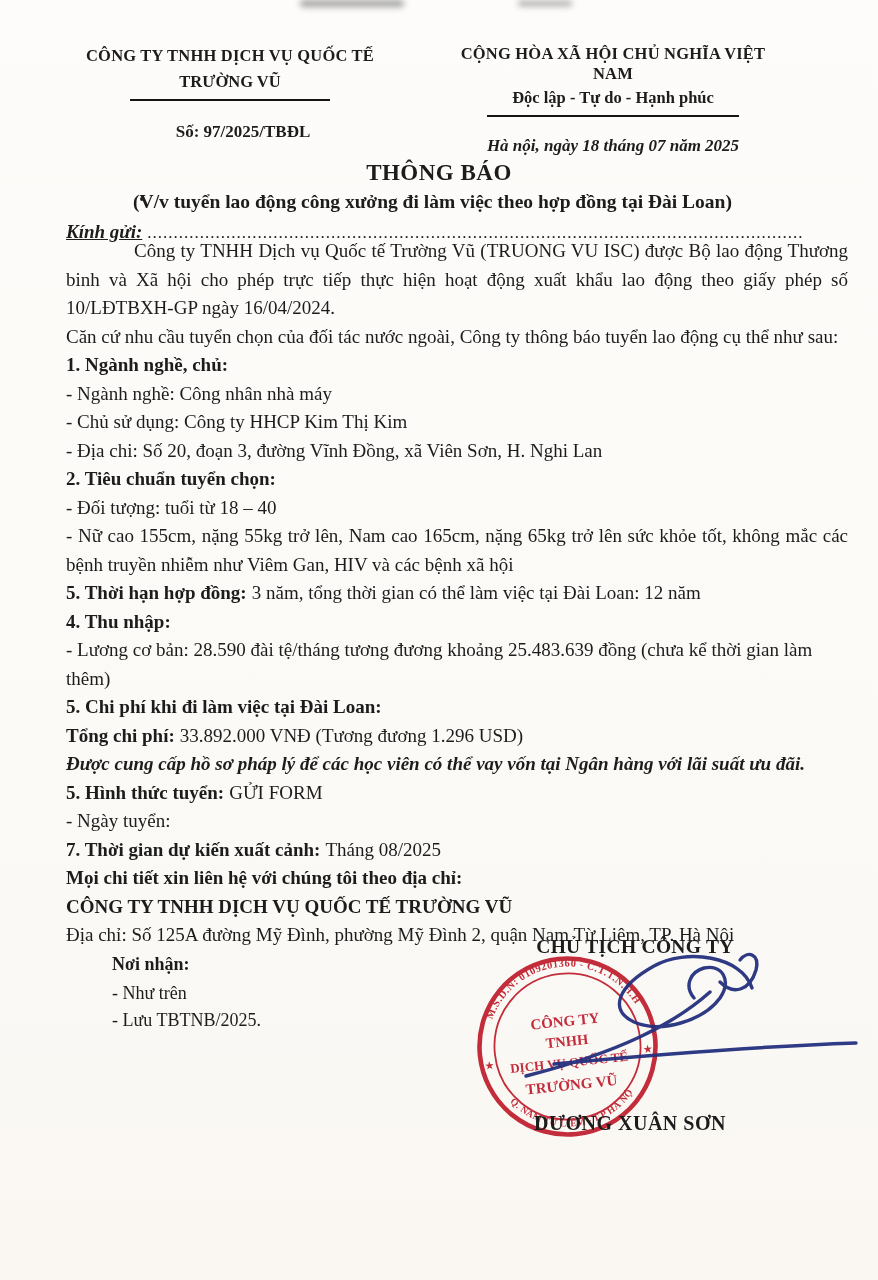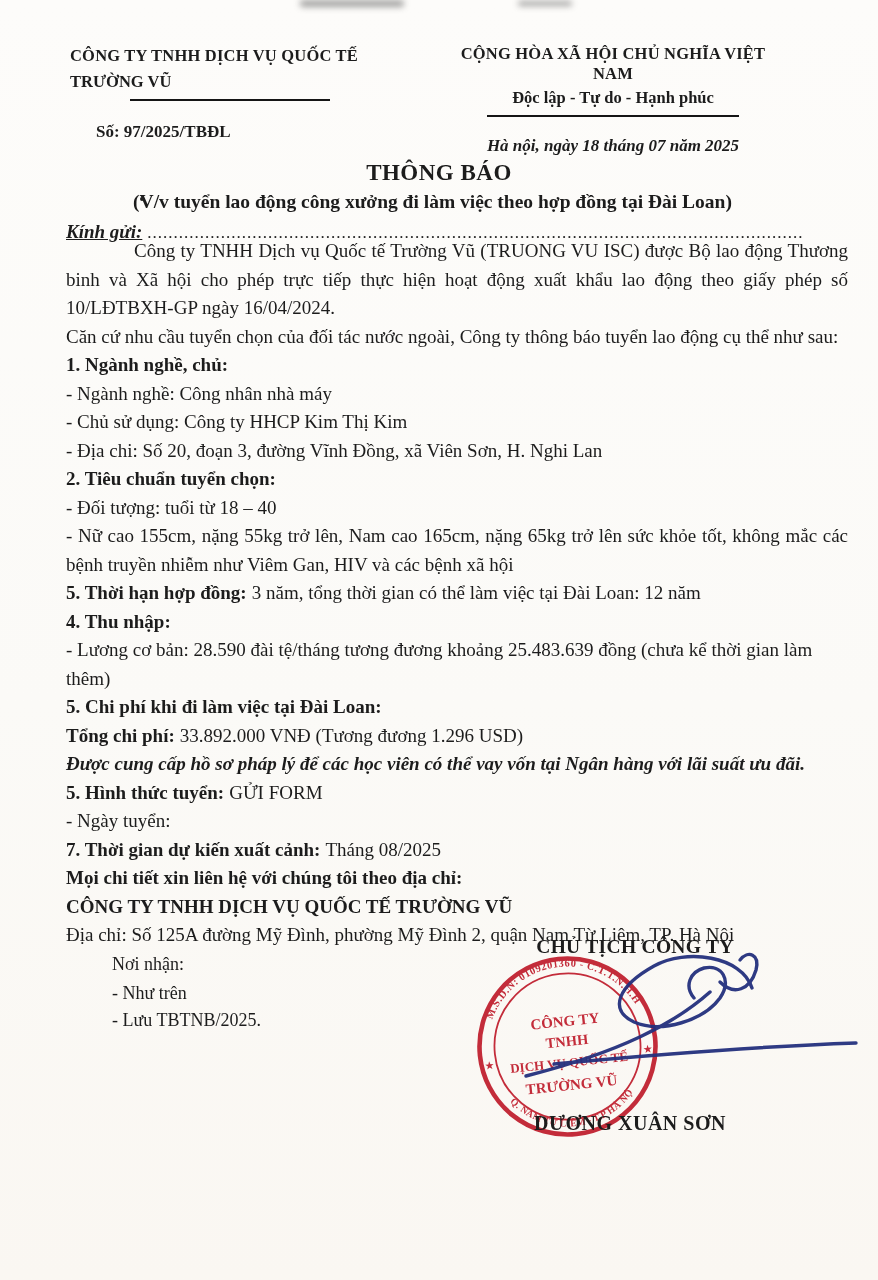--- a/index.html
+++ b/index.html
@@ -9,21 +9,21 @@
     background:linear-gradient(180deg,#fdfcfa 0%,#fbfaf7 55%,#faf7f2 100%);
     font-family:"Liberation Serif","DejaVu Serif",serif;
     color:#1c1c1c;
     overflow:hidden;
   }
   .smudge{position:absolute;background:#4a4a4a;filter:blur(3px);opacity:.5;border-radius:3px;}
   .smudge.s1{left:300px;top:0;width:104px;height:7px;}
   .smudge.s2{left:518px;top:1px;width:54px;height:5px;}
 
   
-  .hdr-left{position:absolute;left:70px;top:46px;width:320px;text-align:left;}
+  .hdr-left{position:absolute;left:70px;top:46px;width:320px;text-align:center;}
   .hdr-right{position:absolute;left:448px;top:44px;width:330px;text-align:center;}
   .hdr-line1{font-weight:bold;font-size:16.5px;letter-spacing:.2px;}
   .hdr-line2{font-weight:bold;font-size:16.5px;margin-top:6px;}
   .hdr-rule{height:0;border-top:2px solid #151515;margin:7px auto 0 auto;}
   .hdr-rule.left{width:200px;}
   .hdr-rule.right{width:252px;}
   .doc-no{font-size:17px;font-weight:600;margin-top:21px;padding-left:26px;}
   .motto{font-weight:bold;font-size:16.5px;margin-top:4px;}
   .place-date{font-style:italic;font-weight:600;font-size:17px;margin-top:19px;}
 
@@ -44,21 +44,21 @@
   .bi{font-weight:bold;font-style:italic;}
   .just{text-align:justify;}
   .indent{text-indent:68px;}
   .mt2{margin-top:2px;}
   .lbl{font-weight:bold;padding-right:5px;}
   .phone{padding-left:8px;}
 
   
   .signer-title{position:absolute;left:470px;top:936px;width:330px;text-align:center;font-weight:bold;font-size:19.5px;letter-spacing:.3px;}
   .recipients{position:absolute;left:112px;top:951px;font-size:18px;line-height:27px;}
-  .recipients .rlbl{font-weight:normal;margin-bottom:2px;}
+  .recipients .rlbl{font-weight:bold;margin-bottom:2px;}
   .recipients div{margin:0;}
   .seal{position:absolute;left:474px;top:953px;width:187px;height:187px;opacity:.94;}
   .signature{position:absolute;left:470px;top:940px;width:400px;height:150px;}
   .signer-name{position:absolute;left:460px;top:1077px;width:340px;text-align:center;font-weight:bold;font-size:20px;letter-spacing:.5px;margin-top:35px;}
 </style>
 </head>
 <body>
 
 <div class="page">
 

